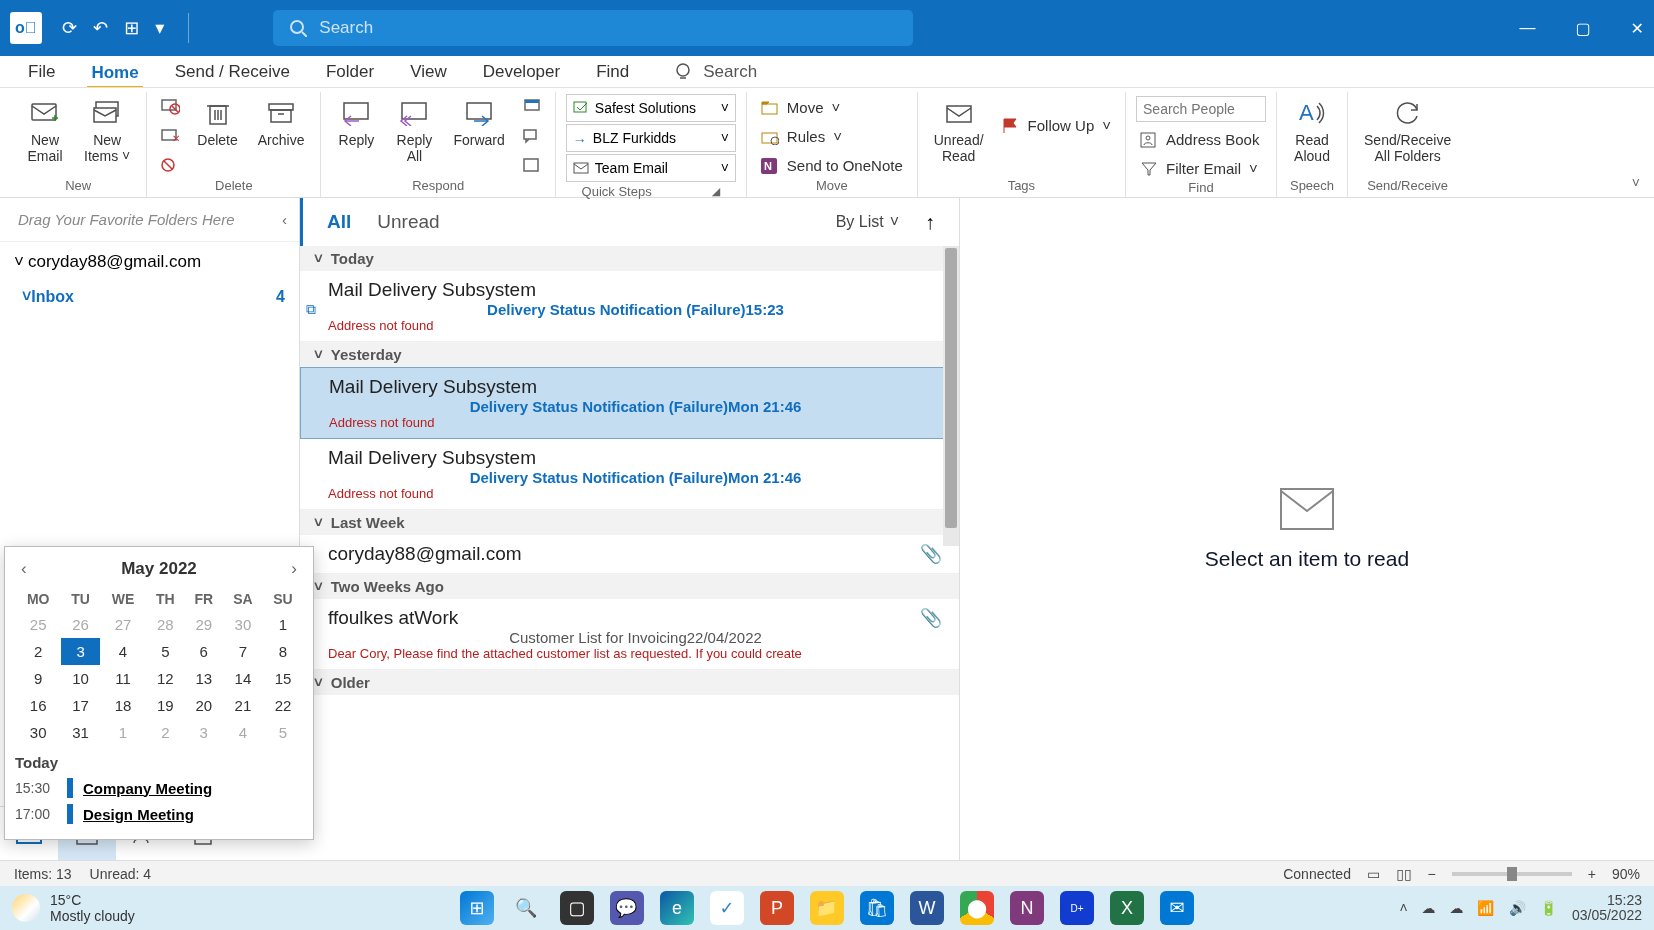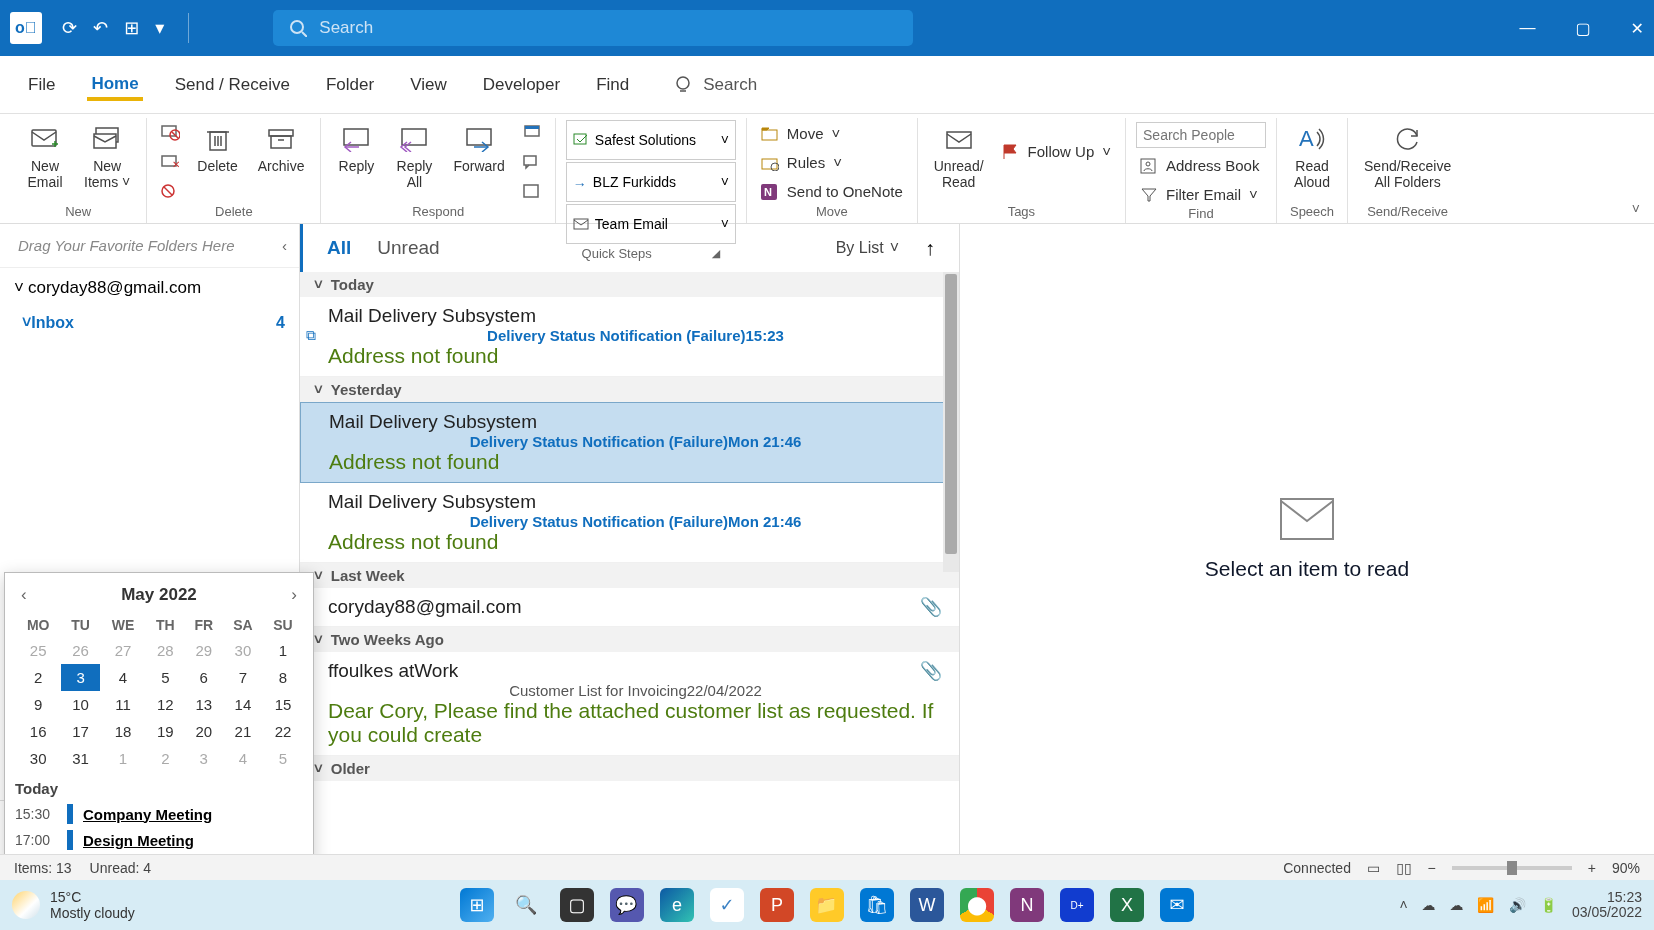--- a/index.html
+++ b/index.html
@@ -10,37 +10,37 @@
 .titlebar .qat { display:flex; gap:16px; align-items:center; margin-right:24px; }
 .titlebar .qat span { font-size:18px; cursor:pointer; }
 .titlebar .divider { width:1px; height:30px; background:rgba(255,255,255,.4); margin-right:24px; }
 .titlebar .searchbox { flex:0 0 640px; height:36px; background:#1e88d6; border-radius:5px; display:flex; align-items:center; padding:0 16px; gap:12px; margin-left:60px; }
 .titlebar .searchbox svg { width:18px; height:18px; fill:none; stroke:#cde3f5; stroke-width:2; }
 .titlebar .searchbox input { background:transparent; border:none; outline:none; color:#fff; font-size:17px; flex:1; }
 .titlebar .searchbox input::placeholder { color:#cde3f5; }
 .titlebar .wincontrols { margin-left:auto; display:flex; gap:40px; font-size:16px; }
 .titlebar .wincontrols span { cursor:pointer; }
 
-.ribtabs { height:58px; display:flex; align-items:center; padding:0 24px; gap:28px; font-size:17px; color:#333; border-bottom:1px solid #e1e1e1; }
+.ribtabs { height:32px; display:flex; align-items:center; padding:0 24px; gap:28px; font-size:17px; color:#333; border-bottom:1px solid #e1e1e1; }
 .ribtabs .tab { cursor:pointer; padding:6px 4px; }
-.ribtabs .tab.active { color:#106ebe; font-weight:600; border-bottom:4px solid #eab308; padding-bottom:3px; }
+.ribtabs .tab.active { color:#106ebe; font-weight:600; border-bottom:1px solid #eab308; padding-bottom:3px; }
 .ribtabs .tellme { margin-left:12px; display:flex; align-items:center; gap:10px; color:#555; }
 
 .ribbon { height:110px; background:#fff; border-bottom:1px solid #ddd; display:flex; padding:4px 10px 0; position:relative; }
 .rgroup { border-right:1px solid #e1e1e1; padding:2px 10px; display:flex; flex-direction:column; align-items:center; }
 .rgroup .controls { display:flex; gap:8px; flex:1; align-items:flex-start; }
 .rgroup .glabel { font-size:13px; color:#666; padding-bottom:2px; }
 .rbtn { display:flex; flex-direction:column; align-items:center; justify-content:flex-start; gap:4px; padding:4px 6px; cursor:pointer; font-size:14px; color:#333; min-width:50px; }
 .rbtn .ico { width:36px; height:30px; display:flex; align-items:center; justify-content:center; }
 .rbtn .ico svg { width:30px; height:26px; stroke:#505050; fill:none; stroke-width:1.5; }
 .smallcol { display:flex; flex-direction:column; gap:6px; justify-content:center; }
 .smallbtn { width:26px; height:24px; display:flex; align-items:center; justify-content:center; cursor:pointer; }
 .smallbtn svg { width:20px; height:18px; stroke:#666; fill:none; stroke-width:1.5; }
 .qsteps { width:170px; }
-.qs-item { height:40px; border:1px solid #ccc; margin-bottom:2px; font-size:14px; display:flex; align-items:center; padding:0 6px; gap:6px; cursor:pointer; justify-content:space-between; }
+.qs-item { height:28px; border:1px solid #ccc; margin-bottom:2px; font-size:14px; display:flex; align-items:center; padding:0 6px; gap:6px; cursor:pointer; justify-content:space-between; }
 .qs-item .l { display:flex; align-items:center; gap:6px; }
 .linkbtn { display:flex; align-items:center; gap:8px; font-size:15px; cursor:pointer; padding:3px 4px; color:#333; }
 .linkbtn svg { width:18px; height:16px; }
 .findbox input { width:130px; height:26px; border:1px solid #ccc; padding:0 6px; font-size:14px; outline:none; }
 .ribbon .collapse { position:absolute; right:14px; bottom:6px; cursor:pointer; color:#666; font-size:14px; }
 
 .main { flex:1; display:flex; overflow:hidden; position:relative; }
 .navpane { width:300px; border-right:1px solid #ddd; display:flex; flex-direction:column; position:relative; }
 .navpane .favhead { height:44px; display:flex; align-items:center; padding:0 18px; color:#888; font-size:15px; font-style:italic; border-bottom:1px solid #eee; position:relative; }
 .navpane .favhead .tog { position:absolute; right:12px; color:#666; cursor:pointer; font-style:normal; }
@@ -75,37 +75,37 @@
 .msgpane .filterrow .sort { margin-left:auto; font-size:16px; color:#444; display:flex; align-items:center; gap:6px; cursor:pointer;}
 .msgpane .filterrow .asc { font-size:20px; cursor:pointer; }
 .msglist { flex:1; overflow-y:auto; }
 .grp { background:#f2f2f2; padding:4px 14px; font-size:15px; font-weight:600; color:#555; display:flex; align-items:center; gap:8px; cursor:pointer; }
 .msg { padding:8px 16px 8px 28px; border-bottom:1px solid #f0f0f0; cursor:pointer; position:relative; }
 .msg.sel { background:#c5ddf0; border:1px solid #7aa7c9; }
 .msg .from { font-size:19px; color:#222; }
 .msg .row2 { display:flex; justify-content:center; font-size:15px; }
 .msg .subj { color:#106ebe; font-weight:600; }
 .msg .time { color:#106ebe; font-weight:600; }
-.msg .prev { font-size:21px; color:#4d7c0f; }
+.msg .prev { font-size:13px; color:#b91c1c; }
 .msg.read .subj, .msg.read .time { color:#555; font-weight:normal; }
 .msg .attach { position:absolute; right:16px; top:8px; color:#555; font-size:18px; }
 .msg .extico { position:absolute; left:6px; top:30px; color:#106ebe; font-size:14px; }
 .msgpane .scrollb { position:absolute; right:0; top:48px; width:16px; height:300px; background:#e8e8e8; }
 .msgpane .scrollb .thumb { width:12px; margin:2px auto 0; height:280px; background:#aaa; border-radius:2px; }
 
 .reading { flex:1; display:flex; flex-direction:column; align-items:center; justify-content:center; color:#0f172a; }
 .reading svg { width:56px; height:44px; stroke:#888; fill:none; stroke-width:2; margin-bottom:16px; }
 .reading .txt { font-size:21px; }
 
 .statusbar { height:26px; background:#f3f3f3; border-top:1px solid #ddd; display:flex; align-items:center; padding:0 14px; font-size:14px; color:#444; gap:18px; }
 .statusbar .r { margin-left:auto; display:flex; align-items:center; gap:16px; }
 .statusbar .slider { width:120px; height:4px; background:#ccc; position:relative; }
 .statusbar .slider .h { position:absolute; width:10px; height:14px; background:#888; top:-5px; left:55px; }
 
-.taskbar { height:50px; background:#d7ecf5; display:flex; align-items:center; padding:5px 12px; }
+.taskbar { height:44px; background:#d7ecf5; display:flex; align-items:center; padding:5px 12px; }
 .taskbar .weather { display:flex; align-items:center; gap:10px; font-size:14px; color:#333; }
 .taskbar .wico { width:28px; height:28px; border-radius:50%; background:linear-gradient(135deg,#ffd36b,#fff 60%,#cfe0ea); }
 .taskbar .center { position:absolute; left:50%; transform:translateX(-50%); display:flex; gap:16px; align-items:center; }
 .taskbar .tico { width:34px; height:34px; border-radius:6px; display:flex; align-items:center; justify-content:center; font-size:18px; color:#fff; cursor:pointer; }
 .taskbar .tray { margin-left:auto; display:flex; align-items:center; gap:14px; font-size:14px; color:#444; }
 .taskbar .clock { text-align:right; line-height:1.1; font-size:14px; }
 </style>
 </head>
 <body>
 

